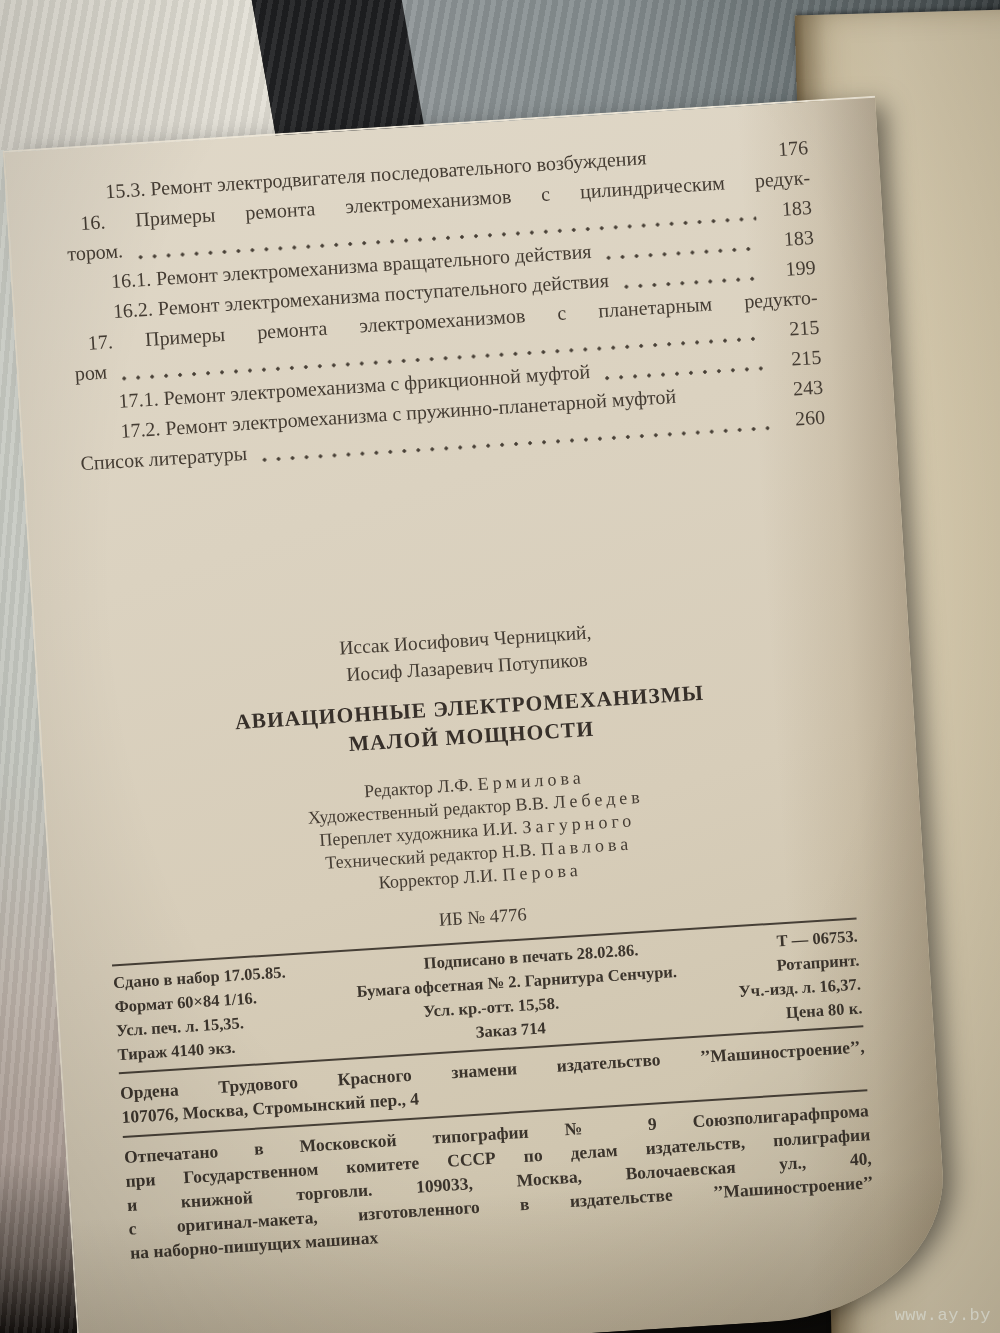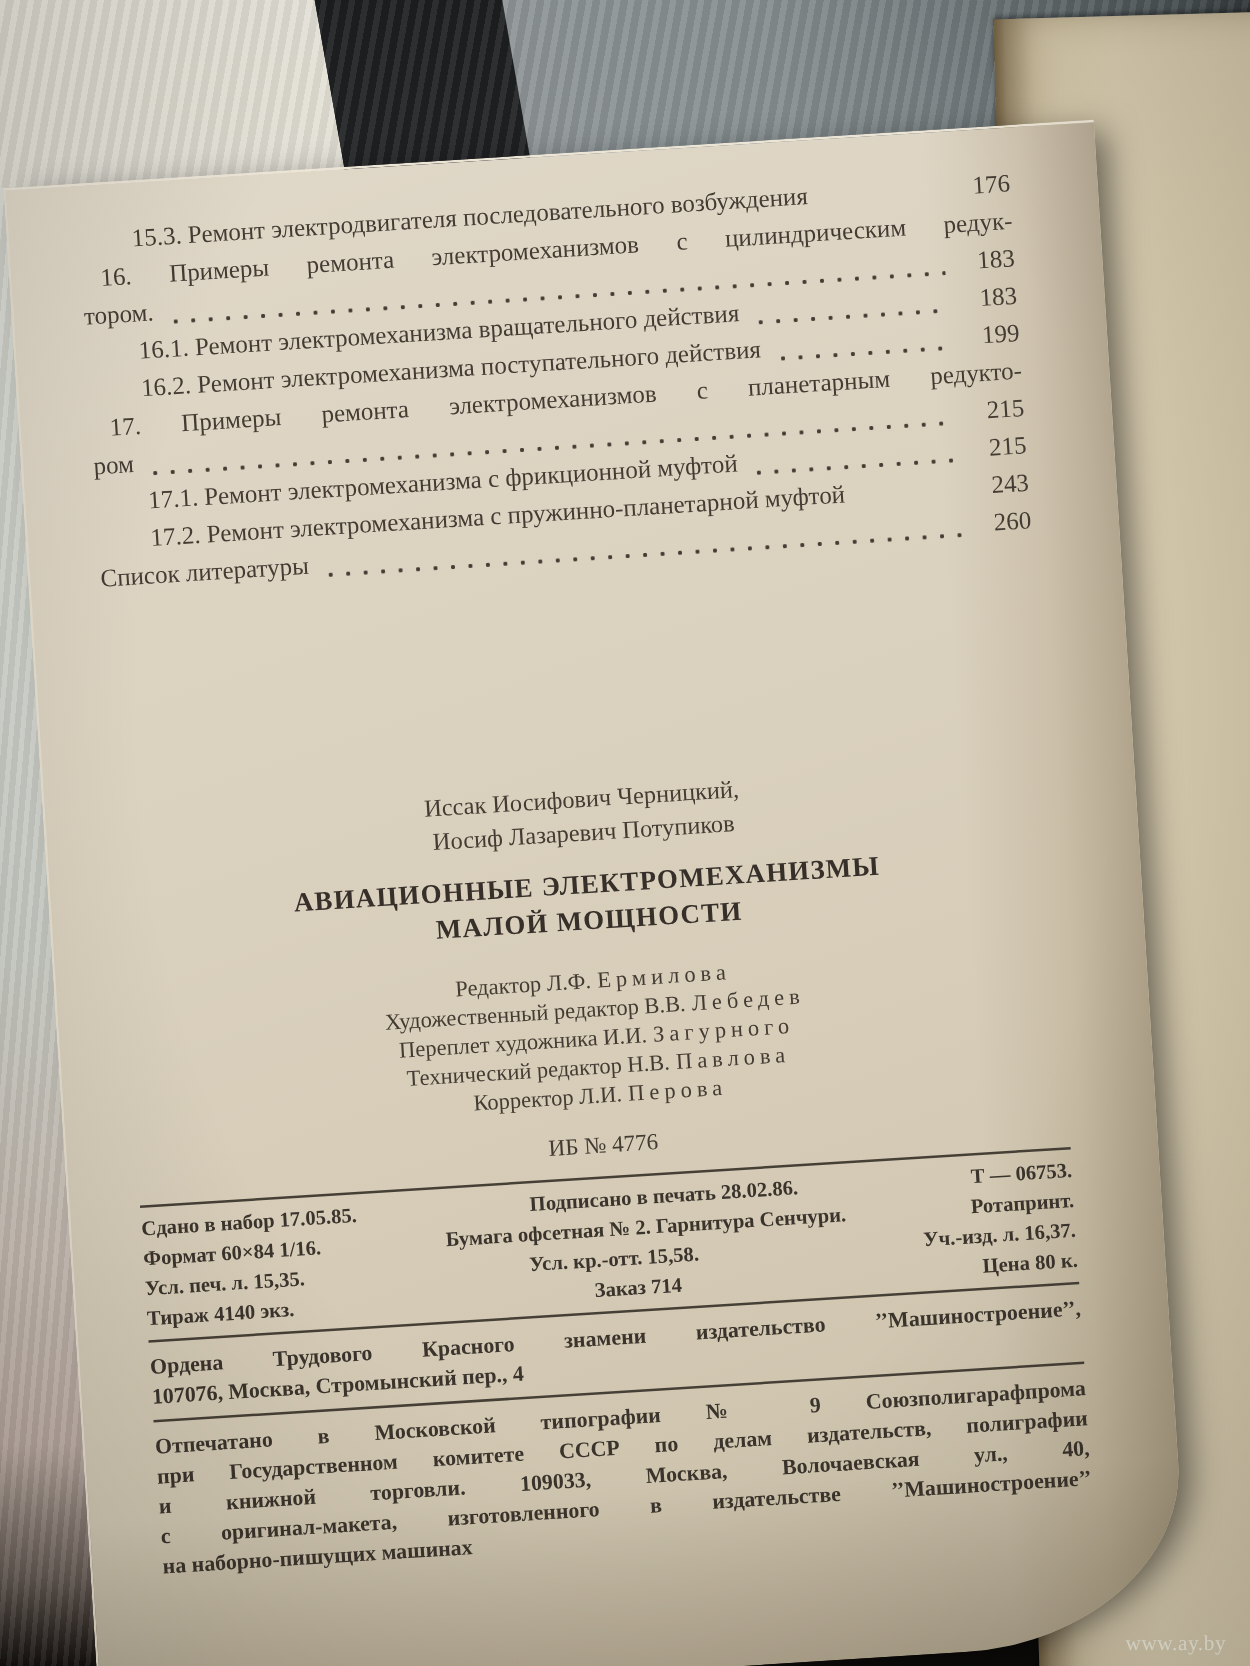--- a/index.html
+++ b/index.html
@@ -63,21 +63,21 @@
   .imp-row .l{text-align:left;white-space:nowrap;}
   .imp-row .c{flex:1;text-align:center;white-space:nowrap;}
   .imp-row .r{text-align:right;white-space:nowrap;}
   .imprint{margin-bottom:5px;}
   .pub,.printing{font-size:17.5px;font-weight:bold;color:#3b342c;margin:7px 0;}
   .pub .line,.printing .line{line-height:24px;}
   .pub .line:not(:last-child),.printing .line:not(:last-child){text-align:justify;text-align-last:justify;word-spacing:2px;}
   
   .vignette{position:absolute;inset:0;pointer-events:none;
     background:radial-gradient(ellipse at 50% 42%,rgba(0,0,0,0) 55%,rgba(0,0,0,.16) 100%);}
-  .watermark{position:absolute;right:19px;bottom:8px;font-family:Liberation Serif, serif;
+  .watermark{position:absolute;right:9px;bottom:8px;font-family:Liberation Mono, monospace;
     font-size:17px;color:rgba(230,238,235,.5);letter-spacing:.5px;}
 </style>
 </head>
 <body>
 
 <div class="fabric-top">
   <div class="stripe white"></div>
   <div class="stripe black"></div>
   <div class="stripe gray"></div>
 </div>

